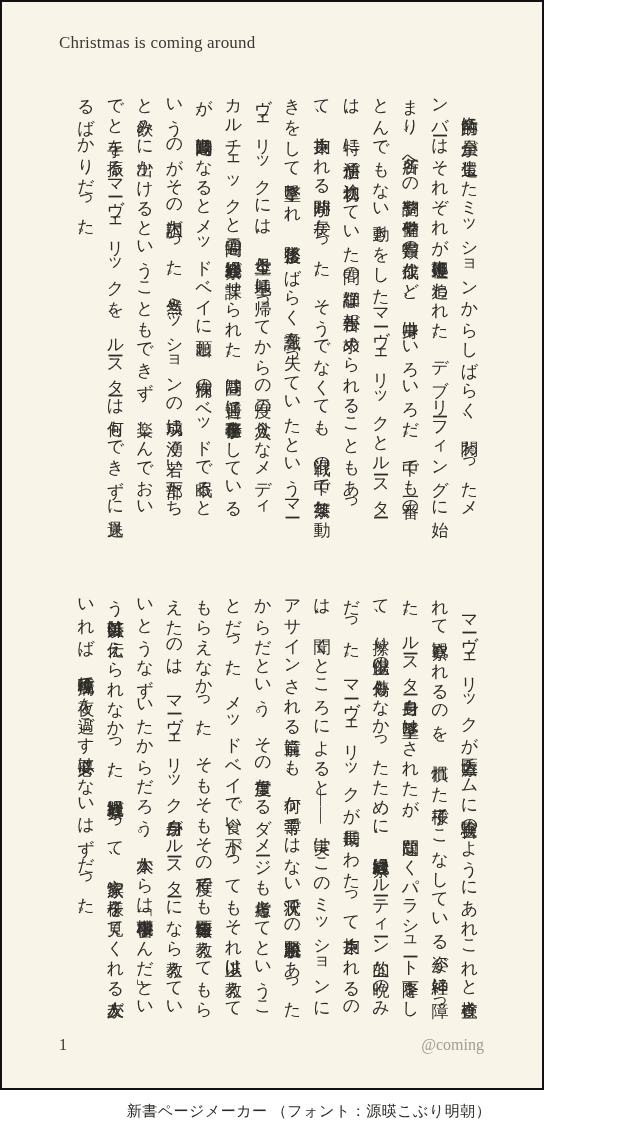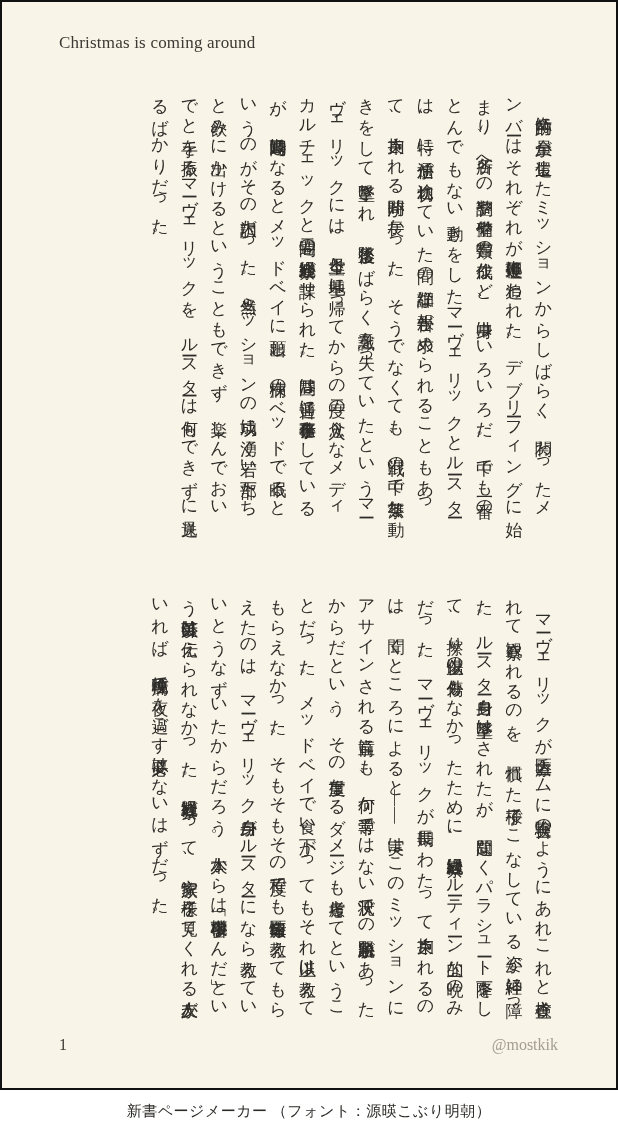--- a/index.html
+++ b/index.html
@@ -12,21 +12,21 @@
   *{margin:0;padding:0;box-sizing:border-box;}
   html,body{background:var(--outer-bg);}
   body{
     width:618px;height:1132px;
     font-family:"Liberation Serif","DejaVu Serif",serif;
     color:var(--text);
     position:relative;
   }
   .stage{position:relative;width:618px;height:1132px;background:var(--outer-bg);overflow:hidden;}
   .card{
-    position:absolute;left:0;top:0;width:618px;height:1090px;
+    position:absolute;left:0;top:0;width:544px;height:1090px;
     background:var(--page-bg);
     border:2px solid var(--border);
   }
   .title{
     position:absolute;left:57px;top:31px;
     font-size:17px;letter-spacing:0.2px;color:#3b3933;
   }
   .tier{
     position:absolute;left:58px;right:58px;height:422px;
     writing-mode:vertical-rl;
@@ -66,17 +66,17 @@
     <div class="tier tier1">
       <p>奇跡的に全員が生還したミッションからしばらく、関わったメンバーはそれぞれが事後処理に追われた。デブリーフィングに始まり、各所への調整や整備や書類の作成など、中身はいろいろだ。中でも一番のとんでもない動きをしたマーヴェリックとルースターは、特に通信が途切れていた間の詳細な報告が求められることもあって、拘束される時間が長かった。そうでなくても、混戦の中で無茶な動きをして撃墜され、墜落後しばらく意識を失っていたというマーヴェリックには、空母上と基地に帰ってからの二度の念入りなメディカルチェックと二週間の経過観察が課せられた。昼間は普通に事務仕事をしているが、退勤時間になるとメッドベイに出頭し、病棟のベッドで眠るというのがその内訳だった。当然ミッションの成功に湧く若い部下たちと飲みに出かけるということもできず、楽しんでおいでと手を振るマーヴェリックを、ルースターは何もできずに見送るばかりだった。</p>
     </div>
 
     <div class="tier tier2">
       <p>マーヴェリックが医療チームに実験台のようにあれこれと検査されて観察されるのを、慣れた様子でこなしている姿が神経に障った。ルースター自身も撃墜はされたが、問題なくパラシュート降下をして、擦り傷以上の外傷もなかったために、経過観察はルーティーン的な一晩のみだった。マーヴェリックが長期にわたって拘束されるのは、聞くところによると——実はこのミッションにアサインされる直前にも、何か尋常ではない状況での緊急脱出があったからだという。その度重なるダメージも考慮してということだった。メッドベイで食い下がってもそれ以上は教えてもらえなかった。そもそもその程度でも医療情報を教えてもらえたのは、マーヴェリック自身がルースターになら教えていいとうなずいたからだろう。本人からは「機密事項なんだ」という苦笑以外は伝えられなかった。経過観察だって、家族や様子を見てくれる友人がいれば、毎晩病棟で夜を過ごす必要はないはずだった。</p>
     </div>
 
     <div class="pageno">1</div>
 
-    <div class="handle">@mostkik</div>
+    <div class="handle">@coming</div>
   </div>
 
   <div class="caption">新書ページメーカー （フォント：源暎こぶり明朝）</div>
 </div>
 
 </body></html>

